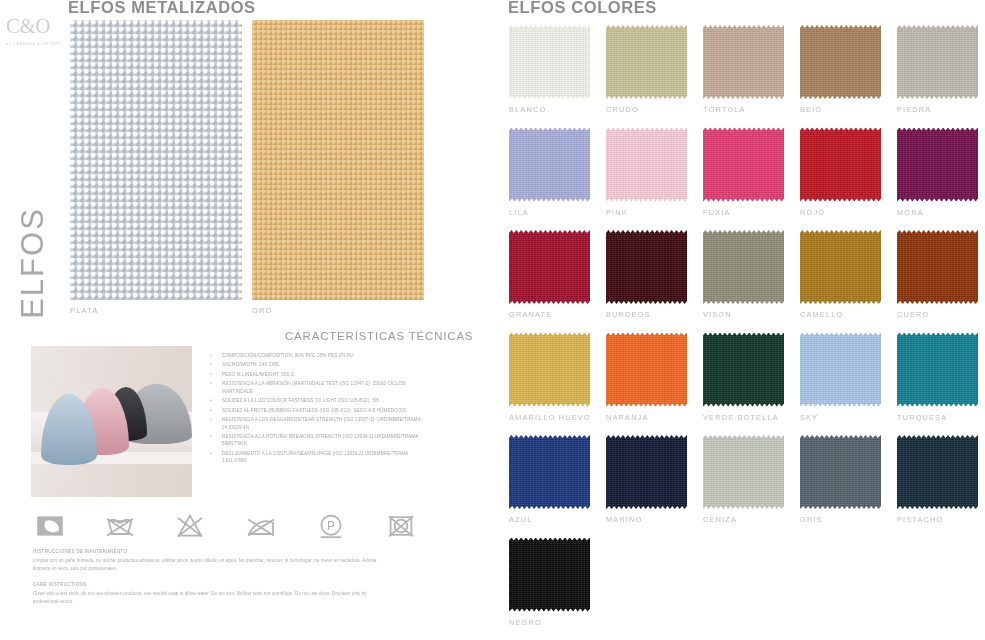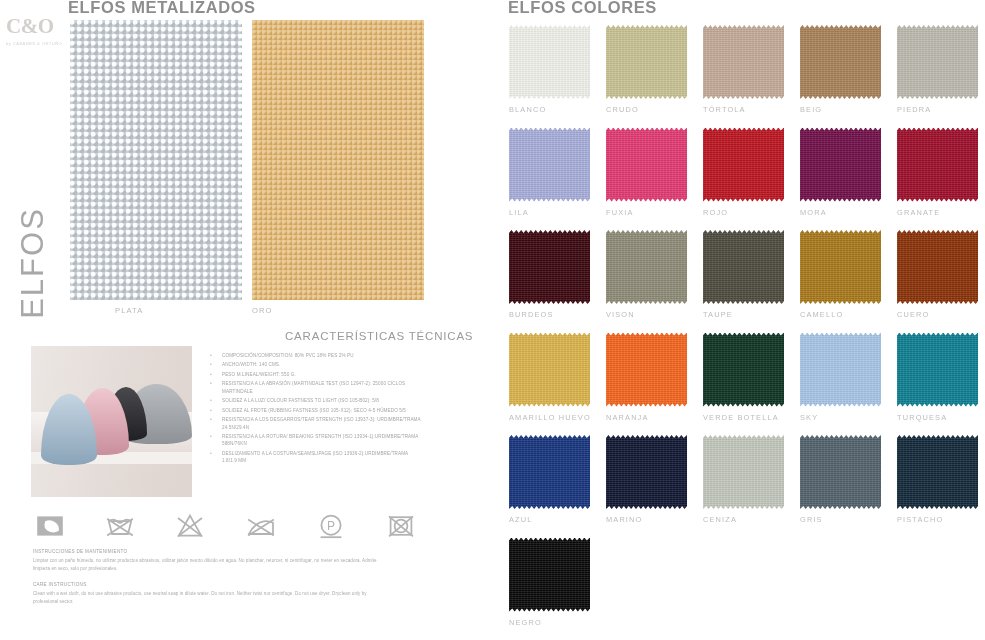--- a/index.html
+++ b/index.html
@@ -18,21 +18,21 @@
     font-weight: 700;
     letter-spacing: .6px;
     color: #8d8d8d;
   }
   #title-metalizados { left: 68px;  top: -2px; }
   #title-colores     { left: 508px; top: -2px; }
 
   
   .logo { position: absolute; left: 6px; top: 16px; width: 62px; height: 40px; }
   .logo-mark {
-    font-size: 21px; font-weight: 700; color: #d2cfcc;
+    font-size: 21px; font-weight: 400; color: #d2cfcc;
     letter-spacing: -.5px; line-height: 1;
     font-family: "Liberation Serif", serif;
   }
   .logo-sub {
     font-size: 4.1px; color: #d6d3d0; letter-spacing: .45px;
     margin-top: 4px; white-space: nowrap;
   }
 
   
   #vertical-brand {
@@ -57,21 +57,21 @@
     background:
       radial-gradient(circle at 35% 35%, rgba(255,255,255,.30) 0 1.5px, rgba(0,0,0,0) 2.5px),
       radial-gradient(circle at 75% 75%, rgba(150,110,45,.25) 0 1.5px, rgba(0,0,0,0) 2.5px),
       #e3b873;
     background-size: 5px 5px, 5px 5px, 100% 100%;
   }
   .met-label {
     position: absolute; top: 306px;
     font-size: 7.6px; letter-spacing: 1.1px; color: #b9b9b9;
   }
-  #label-plata { left: 70px; margin-left: 45px; }
+  #label-plata { left: 70px; }
   #label-oro   { left: 252px; }
 
   
   #tech-title {
     position: absolute; left: 285px; top: 330px;
     font-size: 11.5px; letter-spacing: .8px; color: #9a9a9a;
   }
   #tech-list {
     position: absolute; left: 206px; top: 352px; width: 215px;
     list-style: none;
@@ -297,20 +297,26 @@
         </div>
         <div class="color-label">PIEDRA</div>
       </div>
       <div class="color-cell">
         <div class="color-chip" style="background: rgb(168, 175, 219);">
           <div class="grain"></div>
         </div>
         <div class="color-label">LILA</div>
       </div>
       <div class="color-cell">
+        <div class="color-chip" style="background: rgb(247, 204, 216);">
+          <div class="grain"></div>
+        </div>
+        <div class="color-label">PINK</div>
+      </div>
+      <div class="color-cell">
         <div class="color-chip" style="background: rgb(226, 59, 114);">
           <div class="grain"></div>
         </div>
         <div class="color-label">FUXIA</div>
       </div>
       <div class="color-cell">
         <div class="color-chip" style="background: rgb(188, 22, 32);">
           <div class="grain"></div>
         </div>
         <div class="color-label">ROJO</div>
@@ -333,26 +339,20 @@
         </div>
         <div class="color-label">BURDEOS</div>
       </div>
       <div class="color-cell">
         <div class="color-chip" style="background: rgb(143, 141, 120);">
           <div class="grain"></div>
         </div>
         <div class="color-label">VISON</div>
       </div>
       <div class="color-cell">
-        <div class="color-chip" style="background: rgb(78, 76, 62);">
-          <div class="grain"></div>
-        </div>
-        <div class="color-label">TAUPE</div>
-      </div>
-      <div class="color-cell">
         <div class="color-chip" style="background: rgb(168, 122, 28);">
           <div class="grain"></div>
         </div>
         <div class="color-label">CAMELLO</div>
       </div>
       <div class="color-cell">
         <div class="color-chip" style="background: rgb(138, 50, 9);">
           <div class="grain"></div>
         </div>
         <div class="color-label">CUERO</div>

